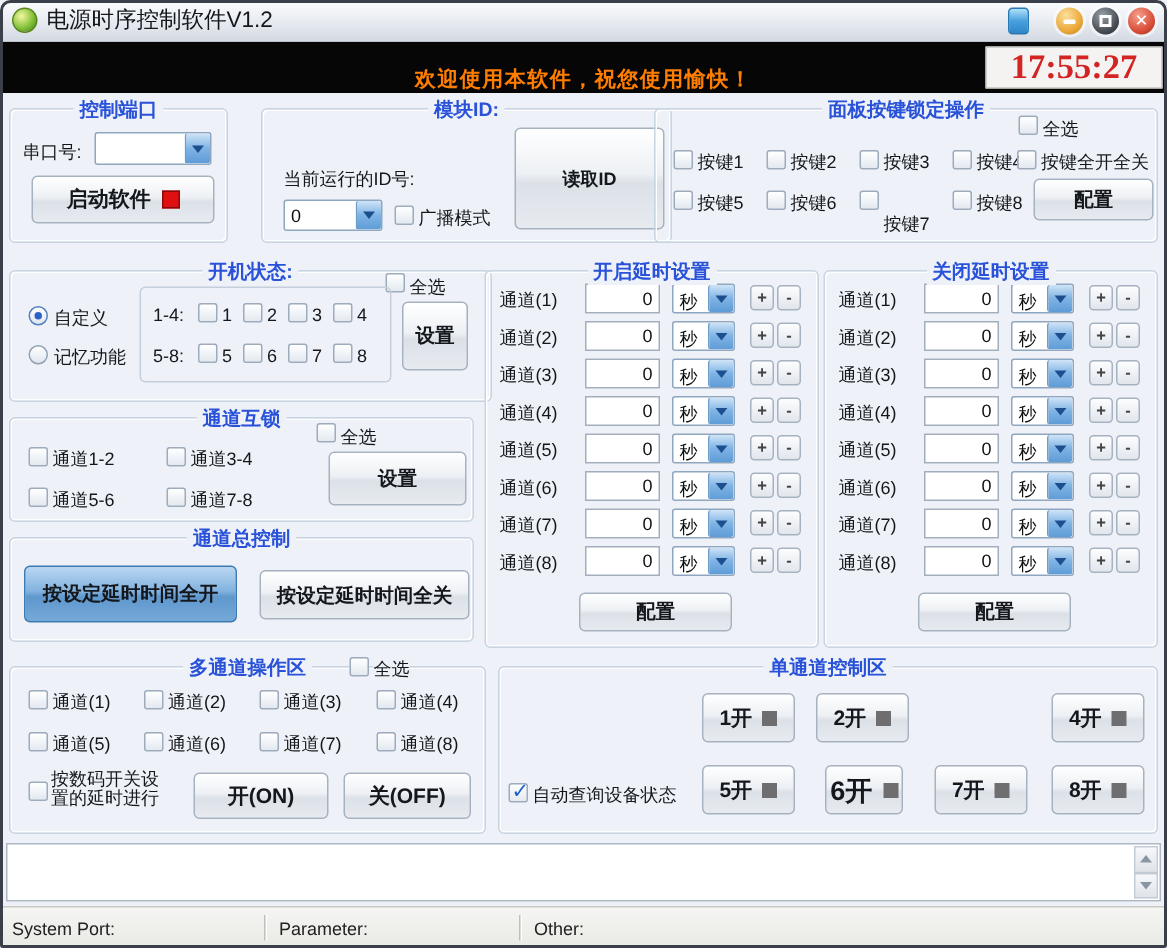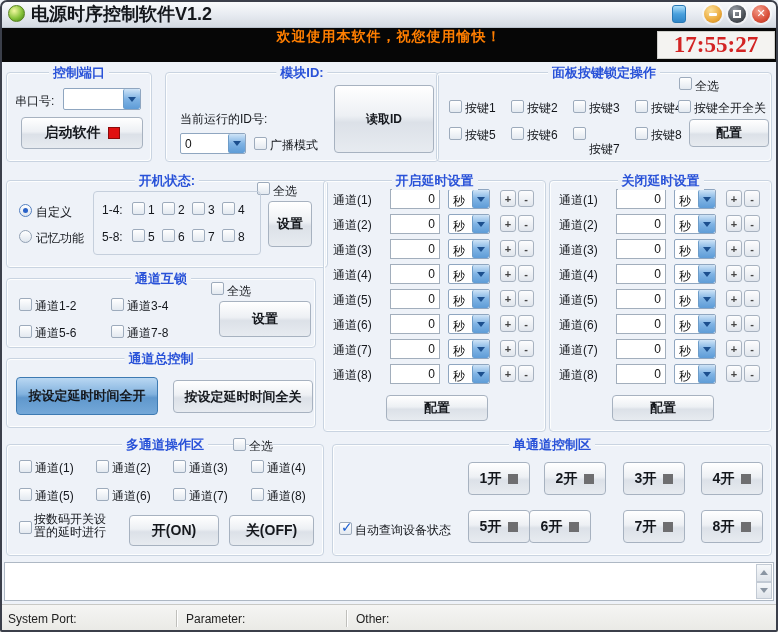--- a/index.html
+++ b/index.html
@@ -2,31 +2,31 @@
 <html><head>
 <meta charset="utf-8">
 <style>
 *{box-sizing:border-box;margin:0;padding:0}
 html,body{width:778px;height:632px}
 body{font-family:"Liberation Sans","DejaVu Sans",sans-serif;background:#fff}
 .window{position:relative;width:778px;height:632px;background:#eef2f8;overflow:hidden}
 .frame{position:absolute;inset:0;border:2px solid #3b3f4a;border-radius:7px 7px 2px 2px;pointer-events:none;z-index:60}
 .titlebar{position:absolute;left:0;top:0;width:778px;height:28px;background:linear-gradient(#fcfdfe,#e7ebf1 55%,#d4dae2);border-bottom:1px solid #bac2cc;display:flex;align-items:center;padding:0 8px;border-radius:7px 7px 0 0}
 .app-icon{width:17px;height:17px;border-radius:50%;background:radial-gradient(circle at 35% 32%,#f2f8a0,#86c23a 55%,#3f7d14);border:1px solid #58831e;margin-right:6px}
-.title-text{font-size:18px;font-weight:bold;color:#14171c}
+.title-text{font-size:15px;font-weight:normal;color:#14171c}
 .tbtns{margin-left:auto;display:flex;align-items:center}
 .skin-btn{width:14px;height:18px;border-radius:3px;background:linear-gradient(#aee0fa,#49a0dd 50%,#2f86c8);border:1px solid #2878b4;margin-right:12px}
 .cbtn{width:18px;height:18px;border-radius:50%;margin-left:6px;position:relative;box-shadow:0 0 0 2px rgba(255,255,255,.5)}
 .cbtn.min{background:radial-gradient(circle at 38% 30%,#fbe09a,#eba93a 60%,#c2821c)}
 .cbtn.max{background:radial-gradient(circle at 38% 30%,#9aa0a8,#4b5158 60%,#21252b)}
 .cbtn.close{background:radial-gradient(circle at 38% 30%,#f4a08e,#d9503a 60%,#a8291a)}
 .glyph-min{position:absolute;left:5px;top:8px;width:8px;height:3px;background:#fff;border-radius:1px}
 .glyph-max{position:absolute;left:5px;top:5px;width:8px;height:8px;border:2px solid #fff}
 .glyph-x{position:absolute;left:0;top:2px;width:18px;text-align:center;color:#fff;font-size:11px;font-weight:bold}
-.banner{position:absolute;left:0;top:28px;width:778px;height:34px;background:#060606;display:flex;align-items:flex-start;justify-content:center}
+.banner{position:absolute;left:0;top:28px;width:778px;height:34px;background:#060606;display:flex;align-items:flex-end;justify-content:center}
 .banner-text{color:#ff7e00;font-size:14px;font-weight:bold;letter-spacing:1px}
 .clock{position:absolute;right:3px;top:31px;width:118px;height:28px;background:#f4f3f1;border:1px solid #cfcfcb;display:flex;align-items:center;justify-content:center;font-family:"Liberation Serif","DejaVu Serif",serif;font-size:23px;font-weight:bold;color:#d32424;z-index:5}
 .g{position:absolute;border:1px solid #c9d4e1;border-radius:4px;box-shadow:inset 1px 1px 0 #fdfefe,inset -1px -1px 0 #fdfefe}
 .gt{position:absolute;top:-9px;left:50%;transform:translateX(-50%);font-size:13px;font-weight:bold;color:#2952d8;background:#eef2f8;padding:0 4px;white-space:nowrap;z-index:2}
 .lbl{position:absolute;font-size:12px;color:#14171c;white-space:nowrap}
 .btn{position:absolute;display:flex;align-items:center;justify-content:center;gap:7px;background:linear-gradient(#ffffff,#edf0f4 45%,#dce1e8 55%,#e7ebf0);border:1px solid #a7b2c0;border-radius:4px;font-size:13px;font-weight:bold;color:#14171c}
 .btn.blue{background:linear-gradient(#b9d7f2,#82b2de 45%,#6098cd 55%,#74a8d8);border-color:#3d7ab2}
 .cb{position:absolute;width:13px;height:13px;background:linear-gradient(#ffffff,#e3e9f0);border:1px solid #9dabbc;border-radius:2px}
 .cb.on::after{content:"\2713";position:absolute;left:1px;top:-4px;font-size:14px;font-weight:bold;color:#1d5fd0}
 .radio{position:absolute;width:13px;height:13px;border-radius:50%;background:linear-gradient(#ffffff,#dfe6ee);border:1px solid #92a1b4}
@@ -83,21 +83,21 @@
     <div class="dd" style="left:56px;top:15px;width:78px;height:22px">
       <span class="ddt"></span>
       <span class="dda"></span>
     </div>
     <div class="btn" style="left:14px;top:44px;width:122px;height:32px;font-size:14px">
       <span>启动软件</span>
       <span class="redsq"></span>
     </div>
   </div>
 
-  <div class="g" style="left:165px;top:72px;width:274px;height:90px">
+  <div class="g" style="left:174px;top:72px;width:274px;height:90px">
     <div class="gt">模块ID:</div>
     <div class="lbl" style="left:14px;top:38px">当前运行的ID号:</div>
     <div class="dd" style="left:14px;top:60px;width:66px;height:21px">
       <span class="ddt">0</span>
       <span class="dda"></span>
     </div>
     <div class="cb" style="left:88px;top:64px"></div>
     <div class="lbl" style="left:104px;top:64px">广播模式</div>
     <div class="btn" style="left:168px;top:12px;width:100px;height:68px;font-size:12px">
       <span>读取ID</span>
@@ -366,35 +366,31 @@
   <div class="g" style="left:332px;top:444px;width:440px;height:112px">
     <div class="gt">单通道控制区</div>
     <div class="btn" style="left:135px;top:17px;width:62px;height:33px;font-size:14px">
       <span>1开</span>
         <span class="graysq"></span>
     </div>
     <div class="btn" style="left:211px;top:17px;width:62px;height:33px;font-size:14px">
       <span>2开</span>
         <span class="graysq"></span>
     </div>
-    <div class="btn" style="left:290px;top:17px;width:62px;height:33px;font-size:14px">
-      <span>3开</span>
-        <span class="graysq"></span>
-    </div>
     <div class="btn" style="left:368px;top:17px;width:62px;height:33px;font-size:14px">
       <span>4开</span>
         <span class="graysq"></span>
     </div>
     <div class="cb on" style="left:6px;top:77px"></div>
     <div class="lbl" style="left:22px;top:77px">自动查询设备状态</div>
     <div class="btn" style="left:135px;top:65px;width:62px;height:33px;font-size:14px">
       <span>5开</span>
         <span class="graysq"></span>
     </div>
-    <div class="btn" style="left:196px;top:65px;width:62px;height:33px;font-size:14px">
+    <div class="btn" style="left:217px;top:65px;width:52px;height:33px;font-size:18px">
       <span>6开</span>
         <span class="graysq"></span>
     </div>
     <div class="btn" style="left:290px;top:65px;width:62px;height:33px;font-size:14px">
       <span>7开</span>
         <span class="graysq"></span>
     </div>
     <div class="btn" style="left:368px;top:65px;width:62px;height:33px;font-size:14px">
       <span>8开</span>
         <span class="graysq"></span>

